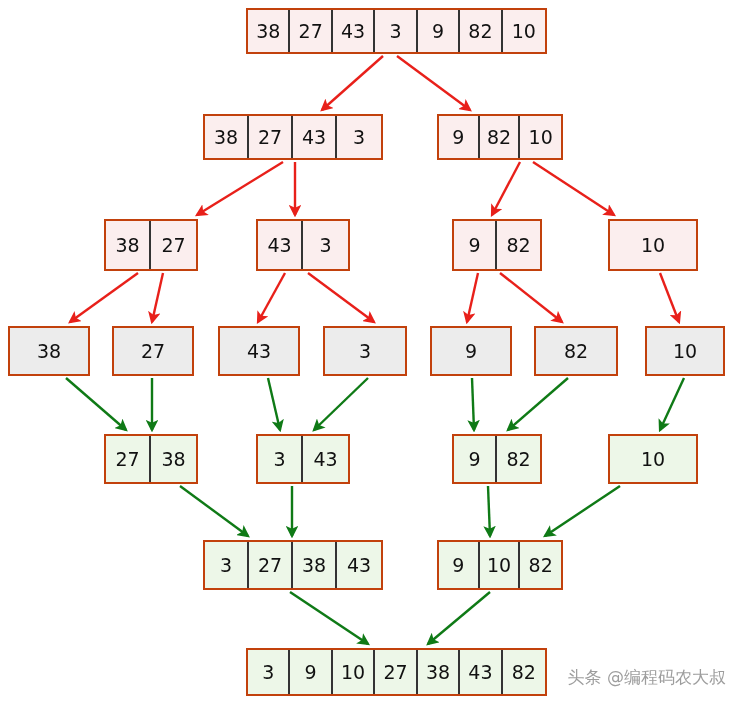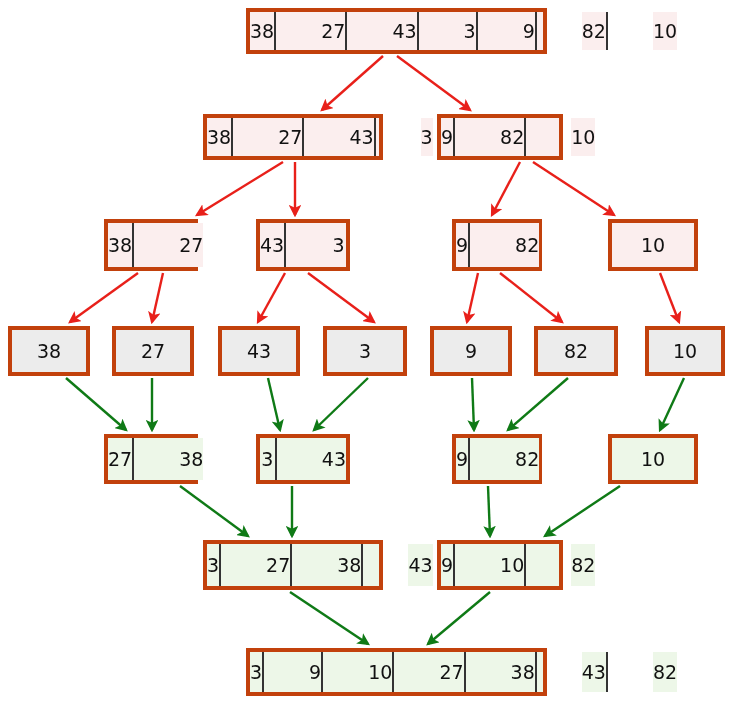--- a/index.html
+++ b/index.html
@@ -17,22 +17,21 @@
   #diagram {
     position: absolute;
     left: 0; top: 0;
     width: 732px;
     height: 705px;
   }
   .arr-box {
     position: absolute;
     display: flex;
     box-sizing: border-box;
-    border: 4px solid #c2410c;
-    gap: 45px;
+    border: 2px solid #c2410c;
   }
   .arr-box .cell {
     box-sizing: border-box;
     display: flex;
     align-items: center;
     justify-content: center;
     font-size: 19px;
     color: #111111;
     border-right: 2px solid #333333;
     line-height: 1;
@@ -193,13 +192,14 @@
       <div class="arr-box phase-merge" style="left: 246px; top: 648px; height: 48px; width: 301px;">
         <div class="cell" style="width: 43px;">3</div>
         <div class="cell" style="width: 43px;">9</div>
         <div class="cell" style="width: 43px;">10</div>
         <div class="cell" style="width: 43px;">27</div>
         <div class="cell" style="width: 43px;">38</div>
         <div class="cell" style="width: 43px;">43</div>
         <div class="cell" style="width: 43px;">82</div>
       </div>
     </div>
+  <div id="watermark">头条 @编程码农大叔</div>
 </div>
 
 </body></html>

